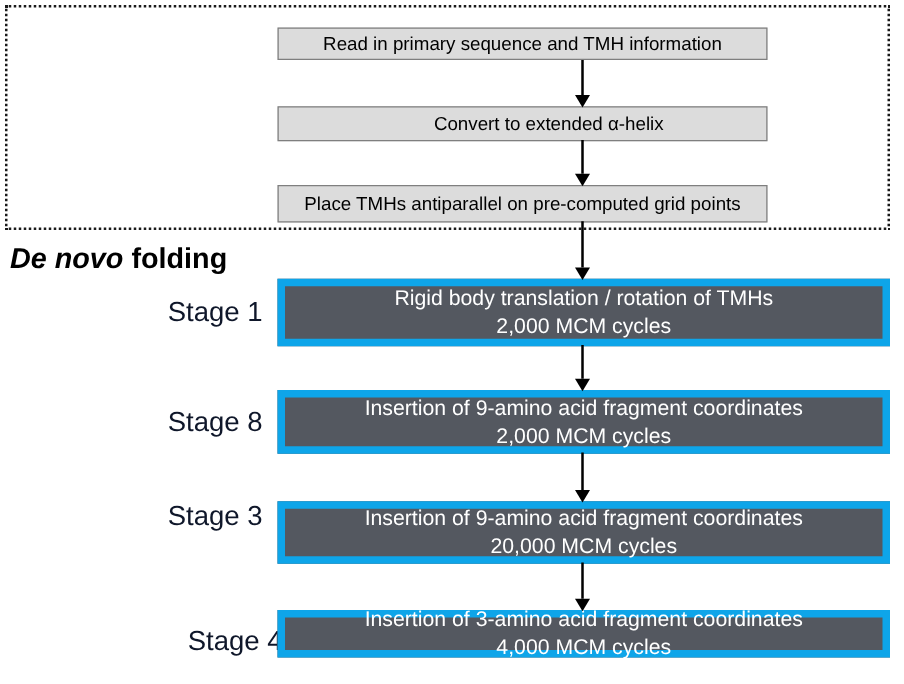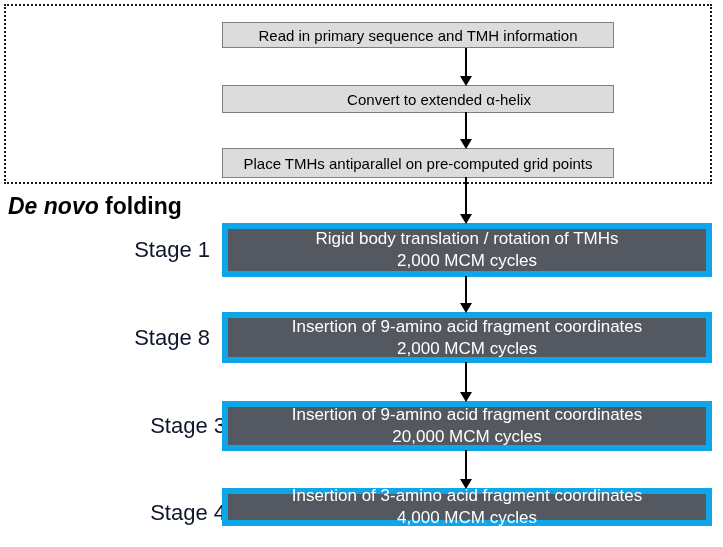--- a/index.html
+++ b/index.html
@@ -92,21 +92,21 @@
     width: 210px;
     text-align: right;
     font-size: 22px;
     color: #0f172a;
     display: flex;
     align-items: center;
     justify-content: flex-end;
   }
   .stage-label-1 { top: 223px; height: 54px; }
   .stage-label-2 { top: 312px; height: 51px; }
-  .stage-label-3 { top: 401px; height: 50px; padding-left: 16px; }
+  .stage-label-3 { top: 388px; height: 50px; }
   .stage-label-4 { top: 488px; height: 50px; margin-left: 16px; }
 
   
   .arrow {
     position: absolute;
     left: 466px;
     width: 12px;
     margin-left: -6px;
     display: flex;
     flex-direction: column;

